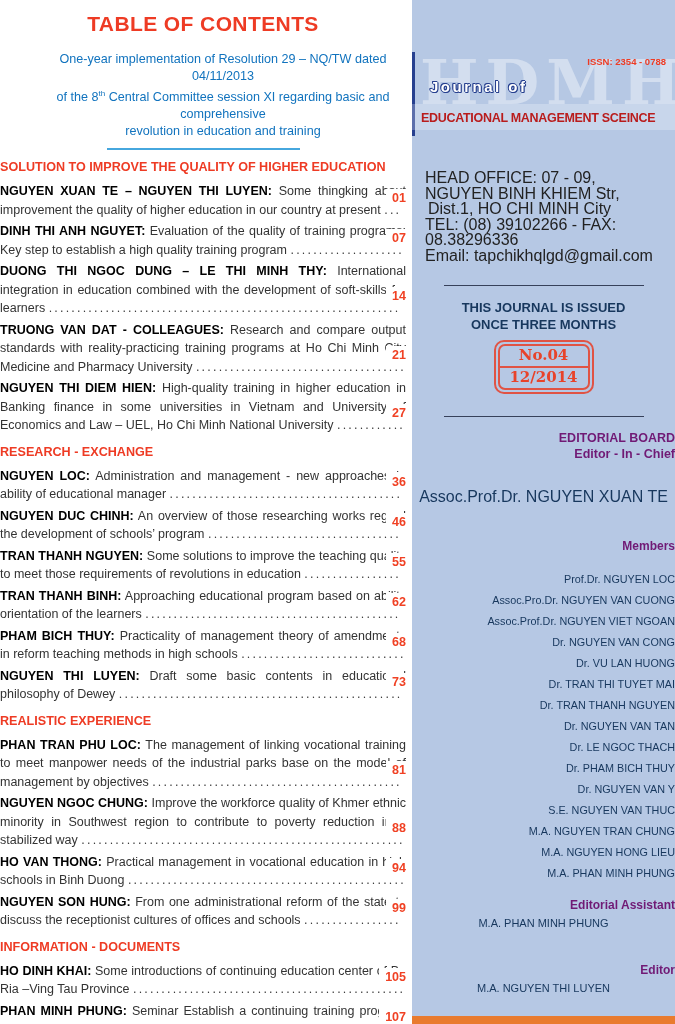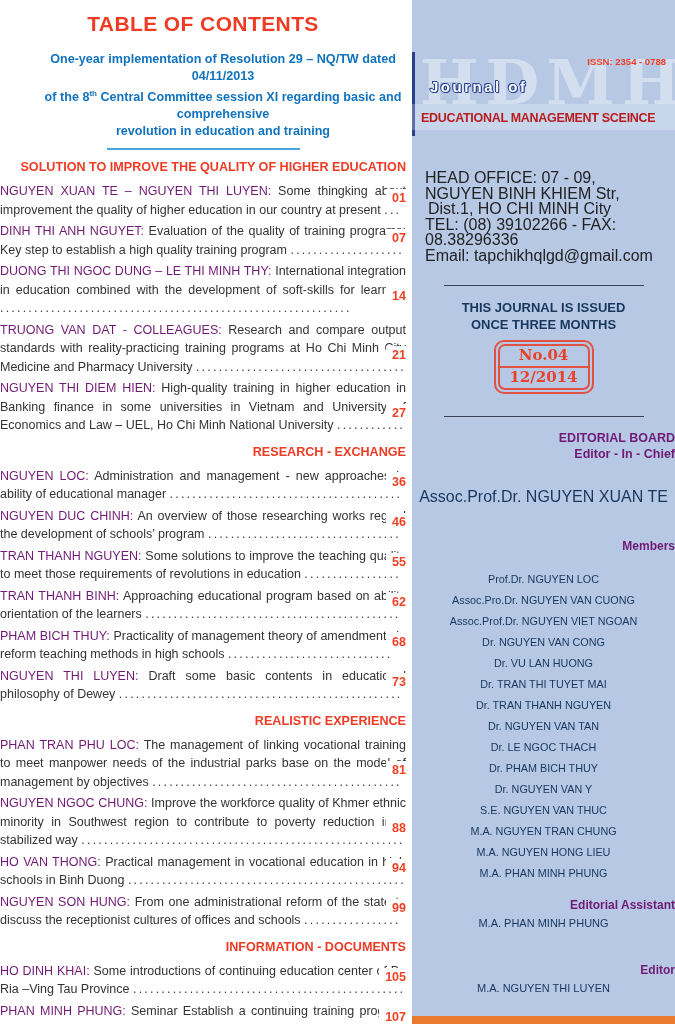--- a/index.html
+++ b/index.html
@@ -13,39 +13,39 @@
 
   
   .main { width: 408px; padding: 0 2px 0 0; }
   .toc-title {
     margin-top: 12px; text-align: center;
     font-size: 21px; font-weight: bold; letter-spacing: 0.4px;
     color: #ee3b24;
   }
   .toc-subtitle {
     margin-top: 15px; text-align: center;
-    font-size: 12.6px; font-weight: bold; line-height: 17px;
+    font-size: 12.6px; font-weight: normal; line-height: 17px;
     color: #1173be;
     padding-left: 40px;
   }
   .toc-subtitle sup { font-size: 8px; }
   .divider-blue {
     width: 193px; margin: 8px auto 6px;
     border-top: 2px solid #46a7de; height: 0;
   }
   .section-header {
-    margin: 10px 0 8px; text-align: right;
+    margin: 10px 0 8px; text-align: left;
     font-size: 12.6px; font-weight: bold; color: #ee3b24;
   }
   .toc-entry {
     position: relative; margin-bottom: 3px;
     font-size: 12.5px; line-height: 18.5px; text-align: justify;
     color: #333333;
   }
-  .authors { font-weight: normal; color: #701a75; }
+  .authors { font-weight: bold; color: #000000; }
   .dots { color: #3d3d3d; letter-spacing: 2.2px; }
   .page-num {
     position: absolute; right: 0; bottom: 12px;
     background: #ffffff; padding-left: 6px;
     color: #f04124; font-weight: bold; font-size: 12.5px;
   }
 
   
   .sidebar {
     width: 263px; margin-left: 4px; position: relative;
@@ -108,21 +108,21 @@
     font-family: "DejaVu Serif", serif; font-weight: bold;
     font-size: 15px; color: #e8432a; line-height: 19px;
   }
   .stamp-row.first { border-bottom: 2px solid rgba(232,62,40,0.85); }
   .red-head { text-align: right; font-weight: bold; color: #701a75; }
   .board-title { margin-top: 13px; font-size: 12.5px; line-height: 16px; }
   .chief-title { font-size: 12.5px; line-height: 16px; }
   .chief-name { margin-top: 26px; text-align: center; font-size: 16px; color: #17375d; }
   .members-title { margin-top: 33px; font-size: 12px; }
   .members-list { margin-top: 16px; }
-  .member { text-align: center; font-size: 10.8px; line-height: 21px; color: #17375d; }
+  .member { text-align: right; font-size: 10.8px; line-height: 21px; color: #17375d; }
   .role-title { margin-top: 14px; font-size: 12px; line-height: 15px; }
   .role-title.editor { margin-top: 34px; }
   .role-title.cover { margin-top: 26px; }
   .role-name { margin-top: 4px; text-align: center; font-size: 11px; color: #17375d; }
   .sidebar-bottom-bar {
     position: absolute; left: 0; right: 0; bottom: 0; height: 8px;
     background: #e97b2e;
   }
 </style>
 </head>

